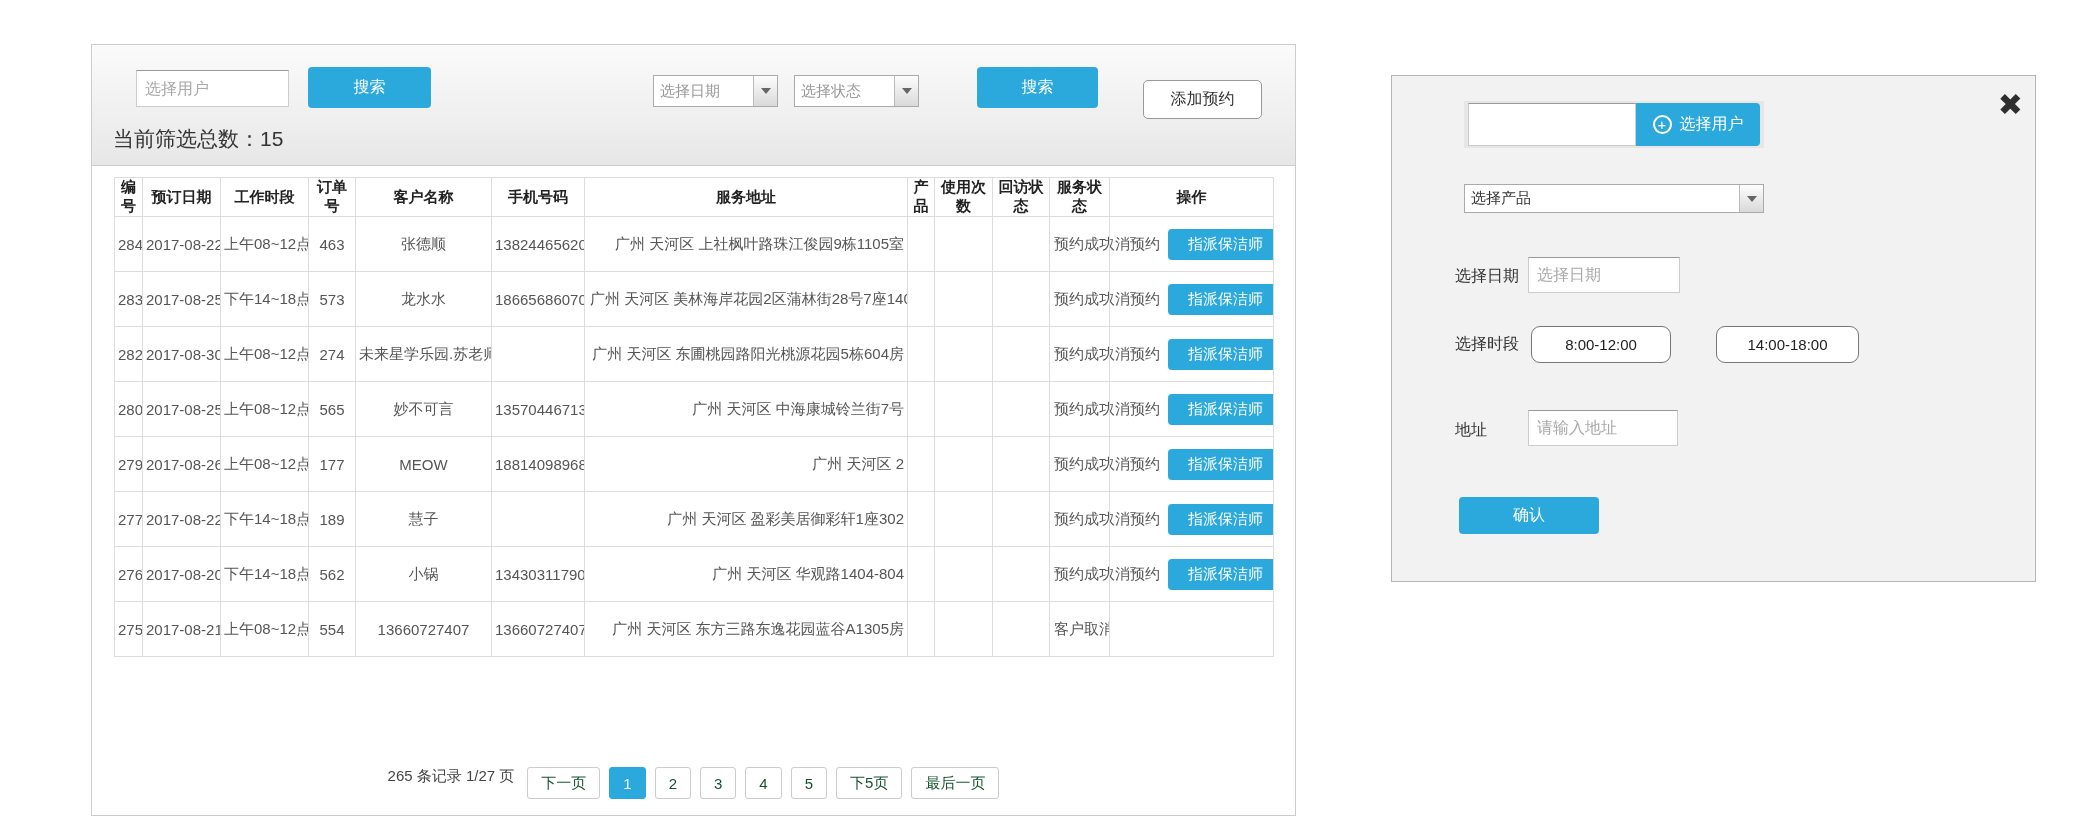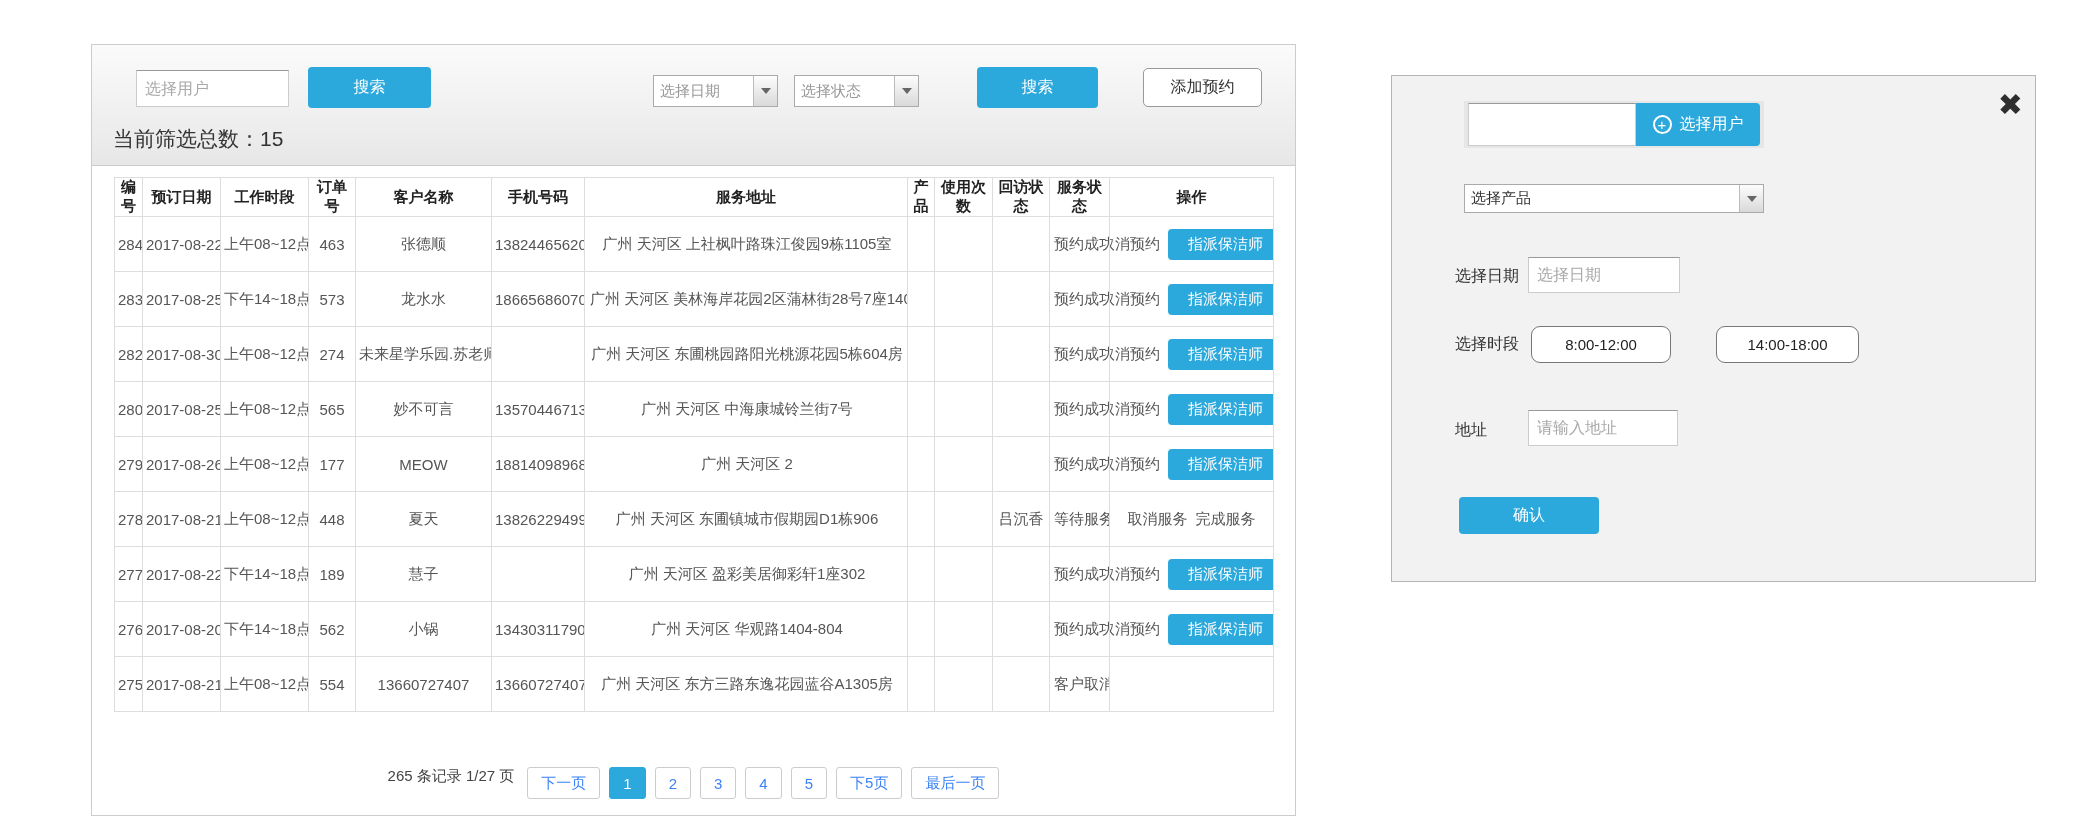--- a/index.html
+++ b/index.html
@@ -22,56 +22,56 @@
   .btn-blue { background:#2ba8dc; color:#fff; border:none; border-radius:4px;
               font-size:16px; cursor:pointer; font-family:inherit; }
   .btn-white { background:#fff; color:#333; border:1px solid #999; border-radius:5px;
                font-size:16px; cursor:pointer; font-family:inherit; }
 
   .f-user   { position:absolute; left:44px;  top:25px; width:153px; height:37px; }
   .f-search1{ position:absolute; left:216px; top:22px; width:123px; height:41px; }
   .f-date   { position:absolute; left:561px; top:30px; }
   .f-status { position:absolute; left:702px; top:30px; }
   .f-search2{ position:absolute; left:885px; top:22px; width:121px; height:41px; }
-  .f-add    { position:absolute; left:1051px;top:23px; width:119px; height:39px; }
+  .f-add    { position:absolute; left:1051px;top:35px; width:119px; height:39px; }
   .f-total  { position:absolute; left:21px;  top:80px; font-size:21px; color:#333; }
 
   .fake-select { display:inline-flex; width:125px; height:32px; background:#fff;
                  border:1px solid #aaa; align-items:center; cursor:pointer; }
   .fake-select .sel-text { flex:1; font-size:15px; color:#999; padding-left:6px;
                            white-space:nowrap; overflow:hidden; }
   .fake-select .arrow-box { width:24px; height:100%; border-left:1px solid #bbb;
                             background:linear-gradient(#fdfdfd,#d9d9d9);
                             display:flex; align-items:center; justify-content:center; }
   .arrow-down { width:0; height:0; border-left:5px solid transparent;
                 border-right:5px solid transparent; border-top:6px solid #666; }
 
   
   .data-table { position:absolute; left:22px; top:132px; width:1159px;
                 border-collapse:collapse; table-layout:fixed; }
   .data-table th { border:1px solid #ddd; height:27px; font-size:15px; font-weight:bold;
                    color:#222; text-align:center; padding:0 2px; background:#fff; }
   .data-table td { border:1px solid #ddd; height:55px; font-size:15px; color:#555;
                    text-align:center; padding:0 3px; background:#fff;
                    overflow:hidden; white-space:nowrap; }
-  .data-table td.cell-address { text-align:center; padding-left:5px; }
+  .data-table td.cell-address { text-align:right; padding-left:5px; }
   .data-table td.cell-status  { text-align:center; padding-left:4px;margin-left:20px; }
   .ops-cell { white-space:nowrap; }
   .ops-inner { display:flex; align-items:center; justify-content:center; gap:8px; }
   .op-link { color:#555; cursor:pointer; }
   .assign-btn { background:#2ba8dc; color:#fff; border:none; border-radius:4px;
                 font-size:15px; height:31px; padding:0 20px; cursor:pointer;
                 font-family:inherit; }
 
   
   .pagination { position:absolute; left:0; top:722px; width:100%; height:34px;
                 display:flex; align-items:flex-start; justify-content:center; gap:9px; }
   .pg-summary { font-size:15px; color:#444; margin-right:4px; }
   .pg-btn { min-width:36px; height:32px; padding:0 13px; background:#fff;
-            border:1px solid #ccc; border-radius:3px; font-size:15px; color:#3b82f6;
+            border:1px solid #ccc; border-radius:3px; font-size:15px; color:#14532d;
             display:flex; align-items:center; justify-content:center; cursor:pointer; }
   .pg-btn.active { background:#2ba8dc; border-color:#2ba8dc; color:#fff; }
 
   
   .modal { position:absolute; left:1391px; top:75px; width:645px; height:507px;
            background:#f2f2f2; border:1px solid #b5b5b5; }
   .modal-close { position:absolute; right:12px; top:14px; font-size:30px; color:#2e2e2e;
                  line-height:1; cursor:pointer; font-weight:bold; }
   .user-strip { position:absolute; left:72px; top:25px; width:300px; height:47px;
                 background:#e6e6e6; display:flex; align-items:center; }
@@ -248,39 +248,20 @@
             <td class="cell-visit"></td>
             <td class="cell-status">预约成功</td>
             <td class="ops-cell">
               <span class="ops-inner">
                 <span class="op-link">取消预约</span>
                 <button class="assign-btn">指派保洁师</button>
               </span>
             </td>
           </tr>
           <tr>
-            <td class="cell-id">278</td>
-            <td class="cell-date">2017-08-21</td>
-            <td class="cell-slot">上午08~12点</td>
-            <td class="cell-order">448</td>
-            <td class="cell-customer">夏天</td>
-            <td class="cell-phone">13826229499</td>
-            <td class="cell-address">广州 天河区 东圃镇城市假期园D1栋906</td>
-            <td class="cell-product"></td>
-            <td class="cell-usage"></td>
-            <td class="cell-visit">吕沉香</td>
-            <td class="cell-status">等待服务</td>
-            <td class="ops-cell">
-              <span class="ops-inner">
-                <span class="op-link">取消服务</span>
-                <span class="op-link">完成服务</span>
-              </span>
-            </td>
-          </tr>
-          <tr>
             <td class="cell-id">277</td>
             <td class="cell-date">2017-08-22</td>
             <td class="cell-slot">下午14~18点</td>
             <td class="cell-order">189</td>
             <td class="cell-customer">慧子</td>
             <td class="cell-phone"></td>
             <td class="cell-address">广州 天河区 盈彩美居御彩轩1座302</td>
             <td class="cell-product"></td>
             <td class="cell-usage"></td>
             <td class="cell-visit"></td>

